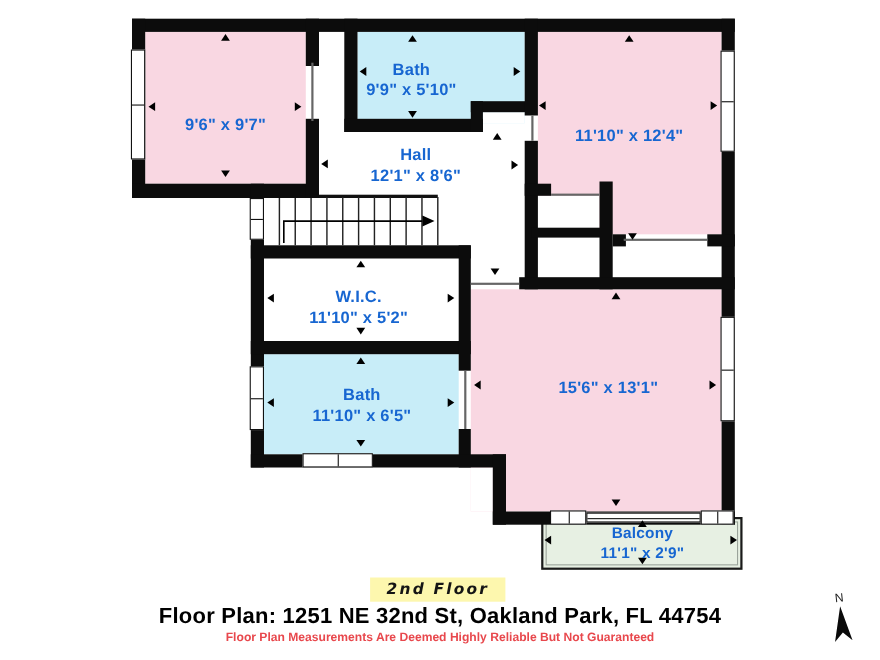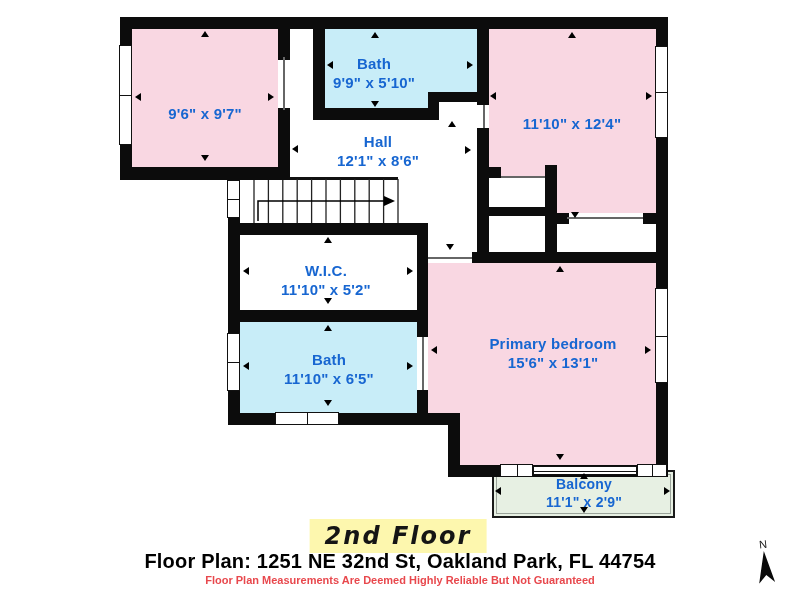--- a/index.html
+++ b/index.html
@@ -28,21 +28,21 @@
   .rlabel{
     position:absolute;z-index:6;transform:translate(-50%,-50%);
     text-align:center;font-weight:700;font-size:15px;line-height:1.28;
     color:var(--label_blue);letter-spacing:.2px;white-space:nowrap;
   }
   .rlabel.small{font-size:14px}
   .floor-tag{
     position:absolute;left:398px;top:536px;transform:translate(-50%,-50%);z-index:7;
     background:var(--highlight_yellow);color:#151515;padding:3px 15px;
     font-family:"DejaVu Sans",sans-serif;font-style:italic;font-weight:600;
-    font-size:24px;letter-spacing:2px;white-space:nowrap;
+    font-size:14px;letter-spacing:2px;white-space:nowrap;
   }
   .address{
     position:absolute;left:400px;top:561px;transform:translate(-50%,-50%);z-index:7;
     font-weight:700;font-size:20px;color:#000;white-space:nowrap;letter-spacing:.2px;
   }
   .disclaimer{
     position:absolute;left:400px;top:580px;transform:translate(-50%,-50%);z-index:7;
     font-weight:700;font-size:11px;color:var(--disclaimer_red);white-space:nowrap;
   }
   .compass{position:absolute;left:748px;top:538px;width:34px;text-align:center;z-index:7;transform:rotate(-6deg)}
@@ -99,21 +99,20 @@
   </div>
   <div class="rlabel" style="left:326px;top:280px">
     <div>W.I.C.</div>
     <div>11'10" x 5'2"</div>
   </div>
   <div class="rlabel" style="left:329px;top:369px">
     <div>Bath</div>
     <div>11'10" x 6'5"</div>
   </div>
   <div class="rlabel" style="left:553px;top:353px">
-    <div>Primary bedroom</div>
     <div>15'6" x 13'1"</div>
   </div>
   <div class="rlabel small" style="left:584px;top:494px">
     <div>Balcony</div>
     <div>11'1" x 2'9"</div>
   </div>
 <div class="wall" style="left: 120px; top: 17px; width: 548px; height: 12px;"></div>
     <div class="wall" style="left: 120px; top: 17px; width: 12px; height: 163px;"></div>
     <div class="wall" style="left: 120px; top: 167px; width: 170px; height: 13px;"></div>
     <div class="wall" style="left: 278px; top: 17px; width: 12px; height: 43px;"></div>

